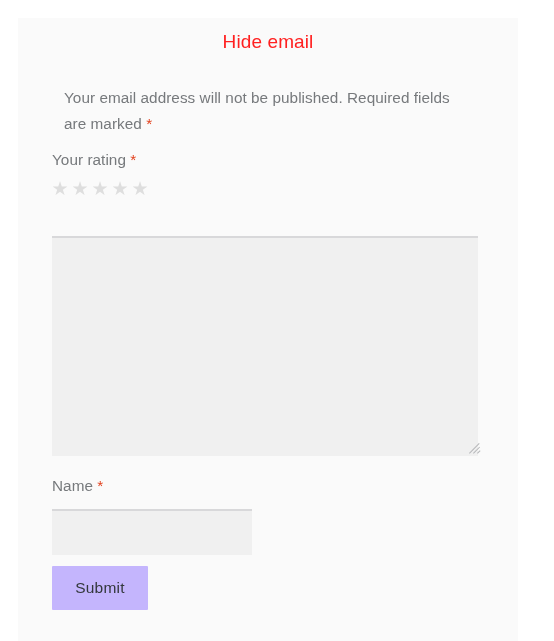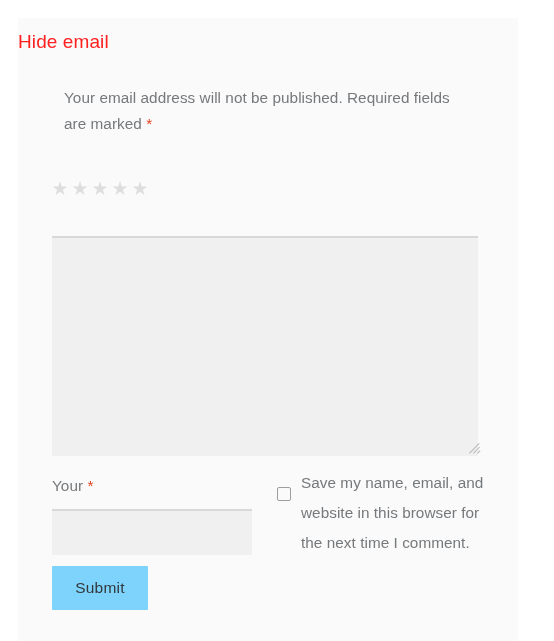--- a/index.html
+++ b/index.html
@@ -22,20 +22,21 @@
     width: 500px;
     height: 640px;
     background: #fafafa;
     box-sizing: border-box;
   }
 
   
   .form-title {
     margin: 0;
     padding-top: 11px;
+    text-align: center;
     color: #ff2020;
     font-size: 19px;
     font-weight: 400;
     line-height: 26px;
     letter-spacing: .1px;
   }
 
   
   .notes {
     margin: 12px;
@@ -174,64 +175,63 @@
     cursor: pointer;
   }
 
   
   .submit-btn {
     position: absolute;
     left: 34px;
     top: 548px;
     width: 96px;
     height: 44px;
-    background: #7dd3fc;
+    background: #c4b5fd;
     border: none;
     border-radius: 1px;
     color: #33383c;
     font-family: "Liberation Sans", sans-serif;
     font-size: 15.5px;
     letter-spacing: .2px;
     cursor: pointer;
   }
 </style>
 </head>
 <body>
 
 <div class="review-card">
 
   <h2 class="form-title">Hide email</h2>
 
   <p class="notes">
     <span>Your email address will not be published. Required fields are marked </span><span class="req">*</span>
   </p>
 
+  <label class="field-label rating-label">
+    <span>Your rating </span><span class="req">*</span>
+  </label>
 
   <div class="stars">
     <span class="star">★</span>
     <span class="star">★</span>
     <span class="star">★</span>
     <span class="star">★</span>
     <span class="star">★</span>
   </div>
 
 
   <textarea class="review-textarea" placeholder="" style=""></textarea>
 
   <span class="resize-grip">
     <i></i>
       <i></i>
       <i></i>
   </span>
 
   <label class="field-label name-label">
-    <span>Your </span><span class="req">*</span>
+    <span>Name </span><span class="req">*</span>
   </label>
 
   <input class="name-input" type="text" placeholder="" style="">
 
-  <div class="consent">
-    <input class="consent-check" type="checkbox" style="">
-    <span class="consent-text">Save my name, email, and website in this browser for the next time I comment.</span>
-  </div>
 
   <button class="submit-btn">Submit</button>
 </div>
 
 </body></html>

